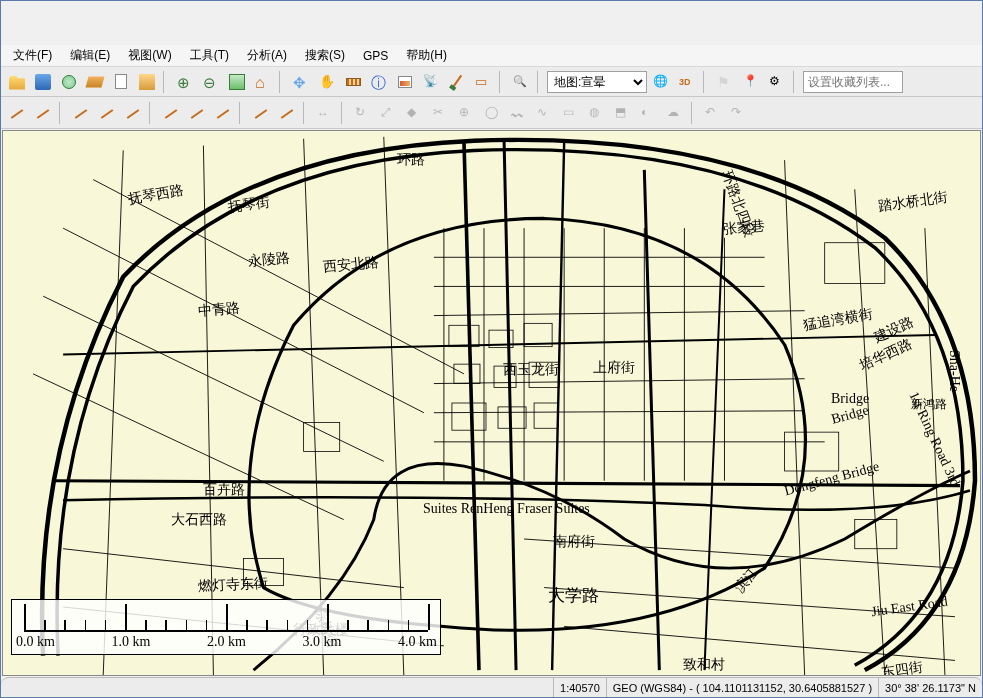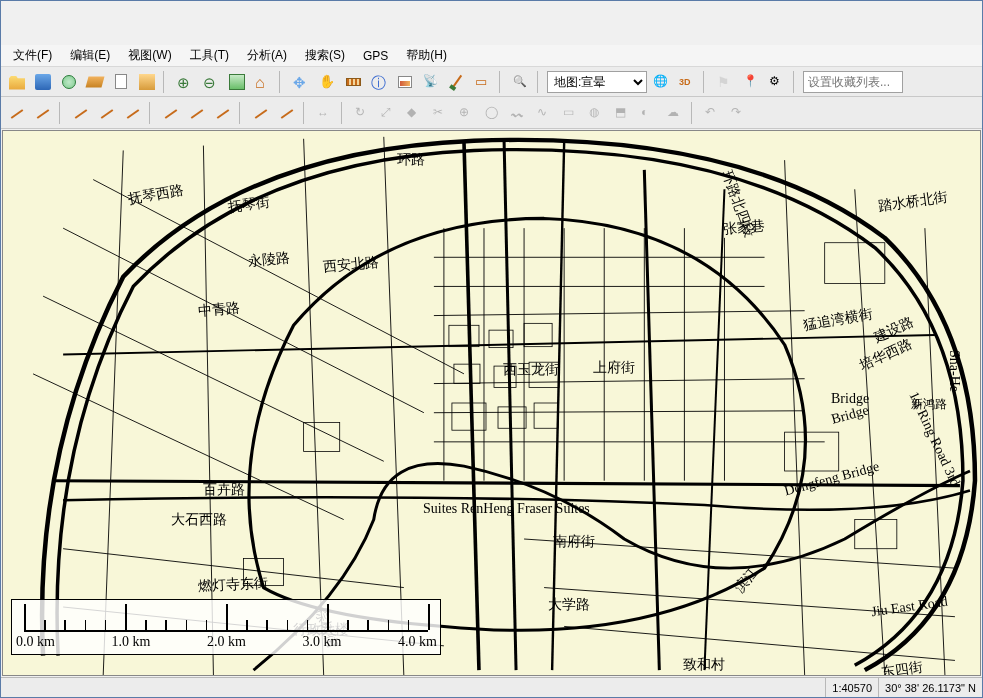--- a/index.html
+++ b/index.html
@@ -47,21 +47,21 @@
 .ic-gray{filter:grayscale(1) opacity(.7);}
 .map-wrap { flex: 1; position: relative; background: #f8f7d8; overflow: hidden; border: 1px solid #888; margin: 1px;}
 .map-svg { width: 100%; height: 100%; }
 .map-label { position:absolute; font-family: 'SimSun','Times New Roman',serif; color:#000; white-space:nowrap; pointer-events:none; }
 .scalebar { position:absolute; left:8px; bottom:20px; width:430px; height:56px; background: rgba(255,255,255,.82); border:1.5px solid #000; font-family: 'Times New Roman', serif; }
 .scalebar .ticks { position:relative; height:28px; border-bottom:2px solid #000; margin:4px 12px 0 12px;}
 .scalebar .tick { position:absolute; bottom:0; width:1.5px; background:#000;}
 .scalebar .tick.major{height:26px;}
 .scalebar .tick.minor{height:10px;}
 .scalebar .labels { display:flex; justify-content:space-between; margin:2px 1px 0 2px; font-size:14px; padding: 0 2px;}
-.statusbar { height: 20px; background: #ececec; border-top: 1px solid #b8b8b8; display: flex; align-items: stretch; font-size: 11px; }
+.statusbar { height: 20px; background: #ececec; border-top: 1px solid #b8b8b8; display: flex; align-items: stretch; font-size: 11px; border-radius: 8px; }
 .statusbar .spacer { flex: 1; }
 .statusbar .cell { border-left: 1px solid #b8b8b8; padding: 2px 6px; display: flex; align-items: center; }
 </style>
 </head>
 <body>
 
 <div class="window">
 
 
   <div class="menubar">
@@ -343,21 +343,21 @@
         <span class="map-label" style="left: 908px; top: 265px; font-size: 12px; transform: rotate(0deg);">新鸿路</span>
         <span class="map-label" style="left: 930px; top: 232px; font-size: 14px; transform: rotate(90deg);">Sha-He</span>
         <span class="map-label" style="left: 420px; top: 370px; font-size: 14px; transform: rotate(0deg);">Suites RenHeng Fraser Suites</span>
         <span class="map-label" style="left: 780px; top: 340px; font-size: 14px; transform: rotate(-15deg);">Dongfeng Bridge</span>
         <span class="map-label" style="left: 880px; top: 300px; font-size: 14px; transform: rotate(65deg);">1st Ring Road 3rd</span>
         <span class="map-label" style="left: 200px; top: 350px; font-size: 14px; transform: rotate(0deg);">百卉路</span>
         <span class="map-label" style="left: 130px; top: 380px; font-size: 14px; transform: rotate(0deg); margin-left: 38px;">大石西路</span>
         <span class="map-label" style="left: 550px; top: 402px; font-size: 14px; transform: rotate(0deg);">南府街</span>
         <span class="map-label" style="left: 868px; top: 468px; font-size: 14px; transform: rotate(-8deg);">Jiu East Road</span>
         <span class="map-label" style="left: 195px; top: 445px; font-size: 14px; transform: rotate(-3deg);">燃灯寺东街</span>
-        <span class="map-label" style="left: 545px; top: 465px; font-size: 14px; transform: rotate(0deg); text-align: right;">大学路</span>
+        <span class="map-label" style="left: 545px; top: 453px; font-size: 17px; transform: rotate(0deg); text-align: right;">大学路</span>
         <span class="map-label" style="left: 290px; top: 490px; font-size: 14px; transform: rotate(0deg);">行政大楼</span>
         <span class="map-label" style="left: 730px; top: 440px; font-size: 14px; transform: rotate(-50deg);">滨江</span>
         <span class="map-label" style="left: 878px; top: 530px; font-size: 14px; transform: rotate(-8deg);">东四街</span>
         <span class="map-label" style="left: 302px; top: 488px; font-size: 14px; transform: rotate(70deg);">棕树街</span>
         <span class="map-label" style="left: 680px; top: 525px; font-size: 14px; transform: rotate(0deg);">致和村</span>
       </div>
 
     
     <div class="scalebar">
       <div class="ticks">
@@ -389,16 +389,17 @@
         <span>2.0 km</span>
         <span>3.0 km</span>
         <span>4.0 km</span>
       </div>
     </div>
   </div>
 
   <div class="statusbar">
     <span class="spacer"></span>
     <span class="cell">1:40570</span>
+    <span class="cell">GEO (WGS84) - ( 104.1101131152, 30.6405881527 )</span>
     <span class="cell">30° 38' 26.1173" N</span>
   </div>
 
 </div>
 
 </body></html>

